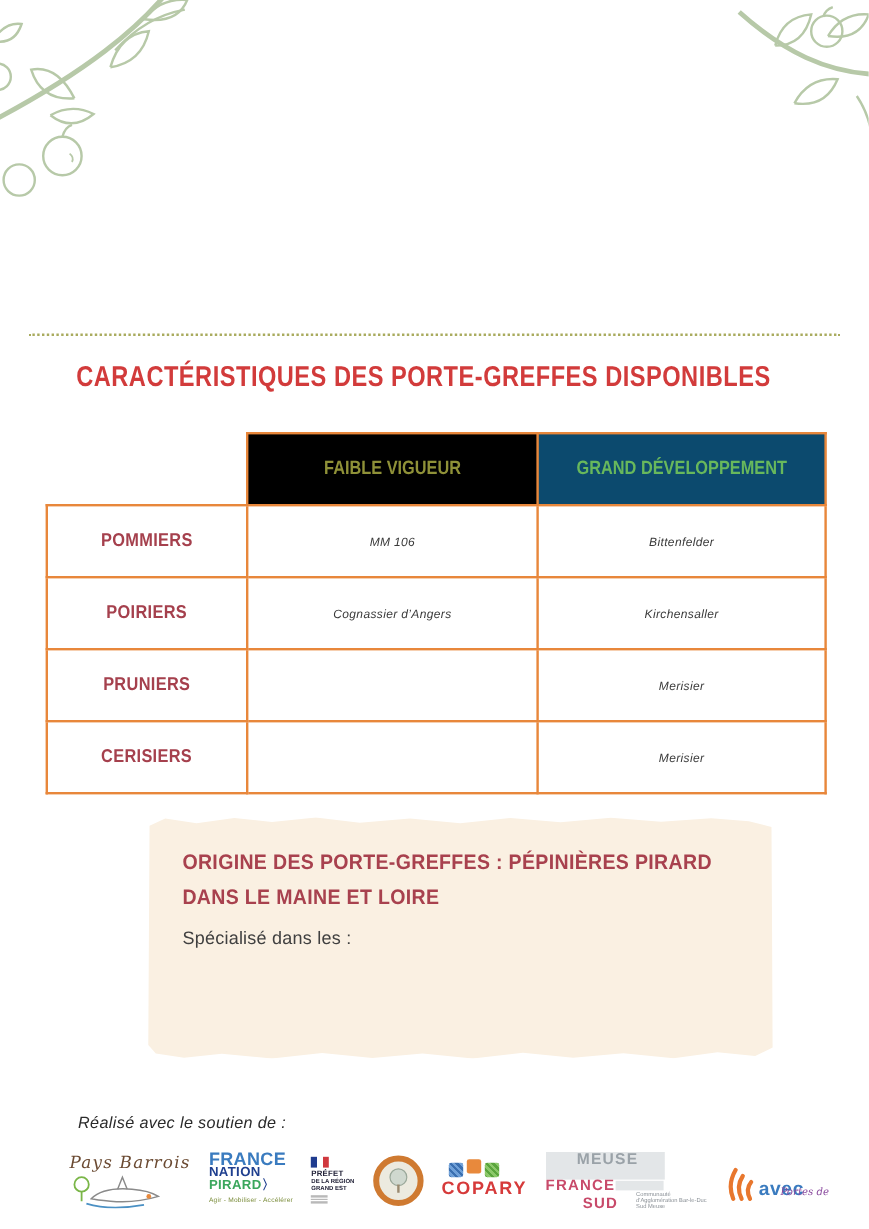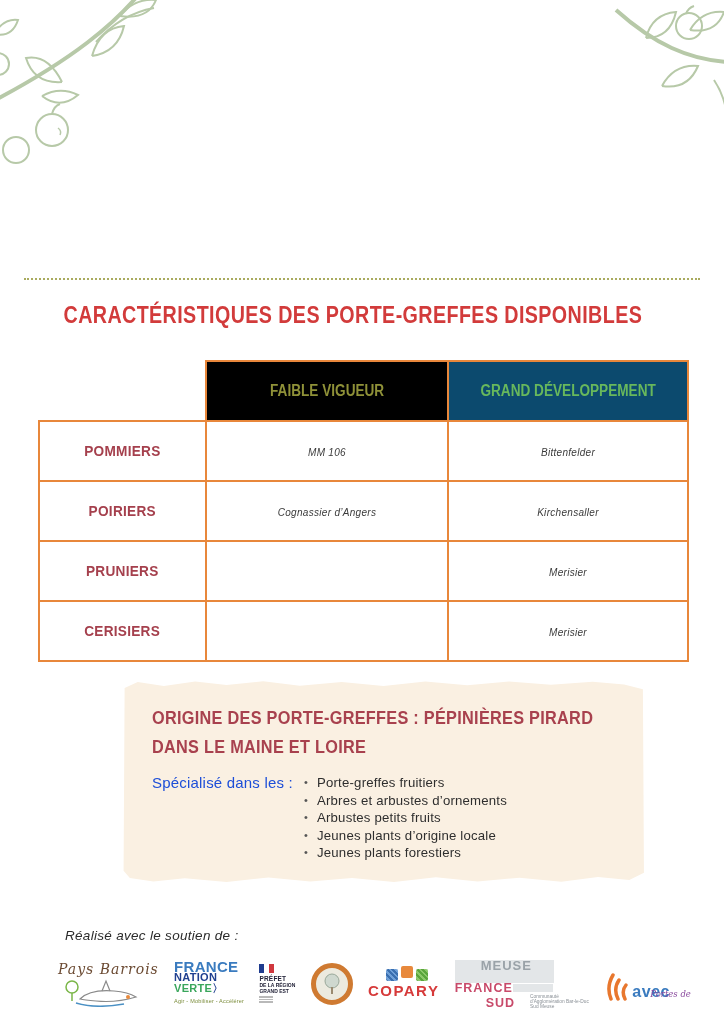--- a/index.html
+++ b/index.html
@@ -46,34 +46,34 @@
   .origin-box{
     position:absolute;left:122px;top:680px;width:523px;height:203px;
     background:#faf0e2;box-sizing:border-box;padding:24px 28px 0 30px;
     clip-path:polygon(0.5% 4%,3% 1%,8% 3%,14% 0.8%,20% 2.5%,27% 0.6%,34% 2.8%,42% 1%,50% 3%,58% 0.8%,66% 2.6%,74% 0.7%,82% 2.4%,90% 0.9%,96% 2.2%,99.6% 4.5%,99.8% 95%,97% 98.5%,91% 97%,84% 99.4%,76% 97.4%,68% 99.2%,60% 97.2%,52% 99.5%,44% 97.5%,36% 99.3%,28% 97.3%,20% 99.5%,12% 97.6%,6% 99.2%,1.5% 97.5%,0.3% 94%);
   }
   .origin-heading{
     color:#a8414e;font-weight:700;font-size:17.5px;line-height:29px;
     transform:scaleX(0.93);transform-origin:left;letter-spacing:0.3px;white-space:nowrap;
   }
   .origin-body{display:flex;margin-top:12px;}
-  .spec-label{color:#1d4ed8;font-size:15px;width:152px;flex:none;letter-spacing:0.2px;}
+  .spec-label{color:#404040;font-size:15px;width:152px;flex:none;letter-spacing:0.2px;}
   .bullets{list-style:none;margin:0;padding:0;}
   .bullets li{
     font-size:13.2px;color:#2e2e2e;line-height:17.5px;position:relative;padding-left:13px;letter-spacing:0.2px;
   }
   .bullets li::before{content:"•";position:absolute;left:0;top:0;color:#555;font-size:11px;}
 
   
   .credit{position:absolute;left:65px;top:928px;font-style:italic;font-size:13.5px;color:#2b2b2b;letter-spacing:0.3px;}
   .logos{
     position:absolute;left:58px;top:952px;width:612px;height:64px;
     display:flex;align-items:center;justify-content:space-between;
   }
-  .logo{display:flex;flex-direction:column;align-items:center;justify-content:center;}
+  .logo{display:flex;flex-direction:column;align-items:flex-start;justify-content:center;}
 
   
   .pays-text{font-family:"DejaVu Serif",serif;font-style:italic;color:#6b4a32;font-size:14px;letter-spacing:1px;}
 
   
   .fnv{line-height:11px;text-align:left;align-items:flex-start;}
   .fnv .l1{color:#3a7bbf;font-weight:800;font-size:15px;letter-spacing:0.3px;}
   .fnv .l2{color:#1f3f8f;font-weight:800;font-size:11px;letter-spacing:0.3px;}
   .fnv .l3{color:#3aa65c;font-weight:800;font-size:11px;letter-spacing:0.3px;}
   .fnv .chev{color:#1f3f8f;}
@@ -186,27 +186,20 @@
 </tbody>
   </table>
 
 <div class="origin-box">
   <div class="origin-heading">
     <div>ORIGINE DES PORTE-GREFFES : PÉPINIÈRES PIRARD</div>
     <div>DANS LE MAINE ET LOIRE</div>
   </div>
   <div class="origin-body">
     <div class="spec-label">Spécialisé dans les :</div>
-    <ul class="bullets">
-      <li>Porte-greffes fruitiers</li>
-      <li>Arbres et arbustes d’ornements</li>
-      <li>Arbustes petits fruits</li>
-      <li>Jeunes plants d’origine locale</li>
-      <li>Jeunes plants forestiers</li>
-    </ul>
   </div>
 </div>
 
 <div class="credit">Réalisé avec le soutien de :</div>
 
 <div class="logos">
 
   <div class="logo pays">
     <span class="pays-text">Pays Barrois</span>
     <svg width="92" height="30" viewBox="0 0 92 30">
@@ -215,21 +208,21 @@
       <path d="M18,22 q10,-10 34,-8 q14,1 22,6 q-20,6 -40,4 q-12,-1 -16,-2 z" fill="none" stroke="#8a8a8a" stroke-width="1.2"></path>
       <path d="M40,14 l4,-10 l4,10" fill="none" stroke="#8a8a8a" stroke-width="1.2"></path>
       <path d="M14,26 q20,6 48,1" fill="none" stroke="#4a90c4" stroke-width="1.5"></path>
       <circle cx="66" cy="20" r="2" fill="#e8893c"></circle>
     </svg>
   </div>
 
   <div class="logo fnv">
     <span class="l1">FRANCE</span>
     <span class="l2">NATION</span>
-    <span class="l3"><span>VERTE</span><span class="chev">〉</span></span>
+    <span class="l3"><span>PIRARD</span><span class="chev">〉</span></span>
     <span class="tagline">Agir - Mobiliser - Accélérer</span>
   </div>
 
   <div class="logo prefet">
     <div class="flag"></div>
     <span class="p1">PRÉFET</span>
     <span class="p2">DE LA RÉGION</span>
     <span class="p2">GRAND EST</span>
     <div class="bars">
         <div></div>

